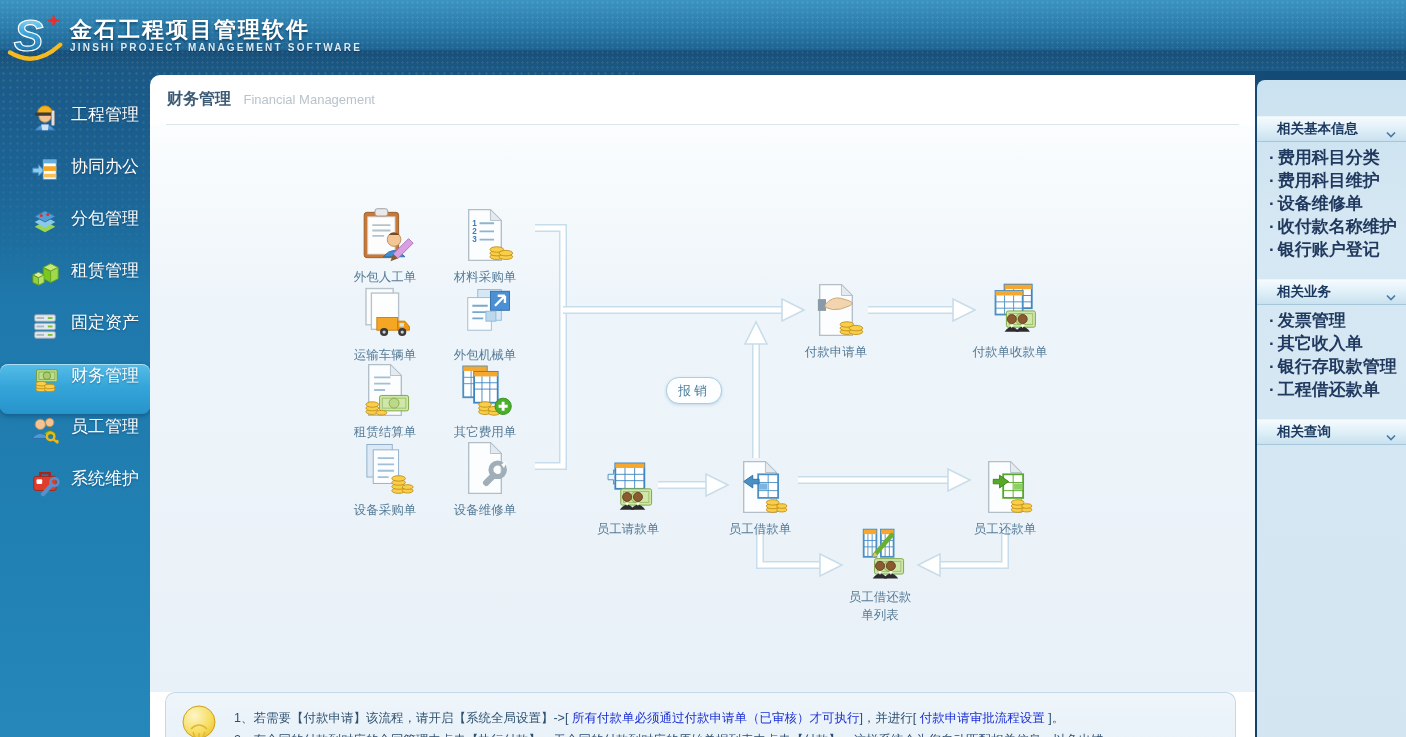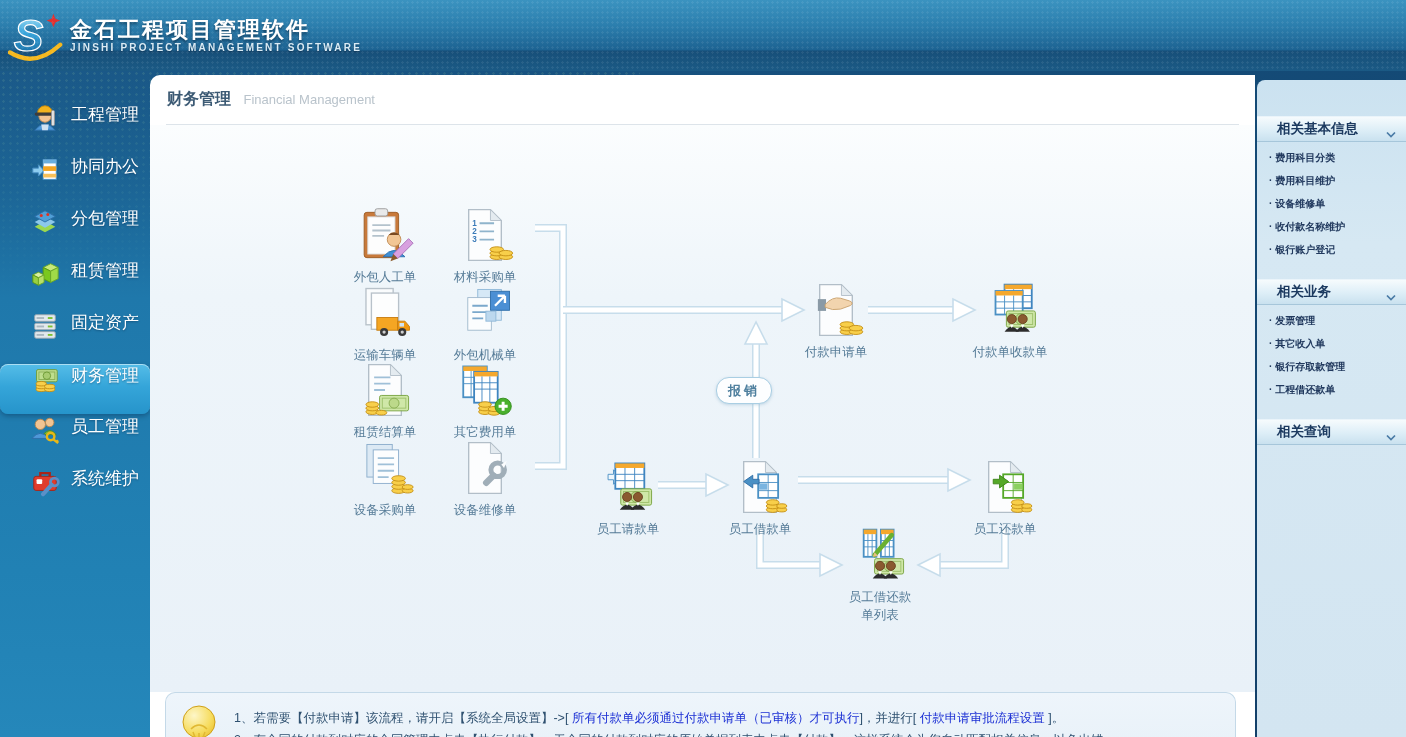--- a/index.html
+++ b/index.html
@@ -60,21 +60,21 @@
   
   .right-panel{position:absolute;left:1257px;top:80px;width:149px;bottom:0;
        background:linear-gradient(180deg,#cbe2f0 0%,#d6e8f3 25%,#d3e5f1 100%);
        border-radius:8px 0 0 0;padding-top:36px;box-sizing:border-box;}
   .panel-header{height:24px;display:flex;align-items:center;cursor:pointer;
        background:linear-gradient(180deg,#f6fbfd 0%,#ddeef7 55%,#c9e1ef 100%);
        border-top:1px solid #eaf4fa;border-bottom:1px solid #a6c6da;}
   .panel-header .ph-label{font-size:13.5px;font-weight:bold;color:#1c3a60;margin-left:20px;}
   .panel-header .chev{margin-left:auto;margin-right:10px;width:10px;height:8px;}
   .panel-items{padding:4px 0 2px;}
-  .panel-item{height:23px;line-height:23px;padding-left:12px;font-size:10px;
+  .panel-item{height:23px;line-height:23px;padding-left:12px;font-size:17px;
        color:#21395e;font-weight:bold;cursor:pointer;white-space:nowrap;}
   .panel-item::before{content:"·";margin-right:3px;font-weight:bold;}
   .ph-gap{margin-top:16px;}
 </style>
 </head>
 <body>
 
 <div class="app">
 
   <header class="top-header">
@@ -429,21 +429,21 @@
  <circle cx="42" cy="44.5" r="5.5" fill="#bcd98a" stroke="#86ab50"></circle>
                 <circle cx="32" cy="44" r="5" fill="#8a5a30" stroke="#6a4220"></circle>
  <path d="M24 58 q8 -11 16 0 z" fill="#2c2c2c"></path>
  <circle cx="44" cy="44" r="5" fill="#8a5a30" stroke="#6a4220"></circle>
  <path d="M36 58 q8 -11 16 0 z" fill="#2c2c2c"></path>
  <path d="M30 50 l2 4 2 -4 z M42 50 l2 4 2 -4 z" fill="#fff"></path>
               </svg></span>
    <span class="nlabel">员工借还款
 单列表</span></div>
         </div>
-      <div class="flow-badge" style="left:566px;top:252px;font-weight:bold;">报销</div>
+      <div class="flow-badge" style="left:516px;top:252px;">报销</div>
     </div>
 
     <div class="note-box">
       <div class="bulb">
         <svg viewBox="0 0 42 52" width="42" height="52">
           <defs>
             <radialGradient id="bg1" cx=".35" cy=".3" r=".9">
               <stop offset="0" stop-color="#fdf6c8"></stop>
                 <stop offset=".6" stop-color="#f6dc5e"></stop>
               <stop offset="1" stop-color="#e8b822"></stop>

